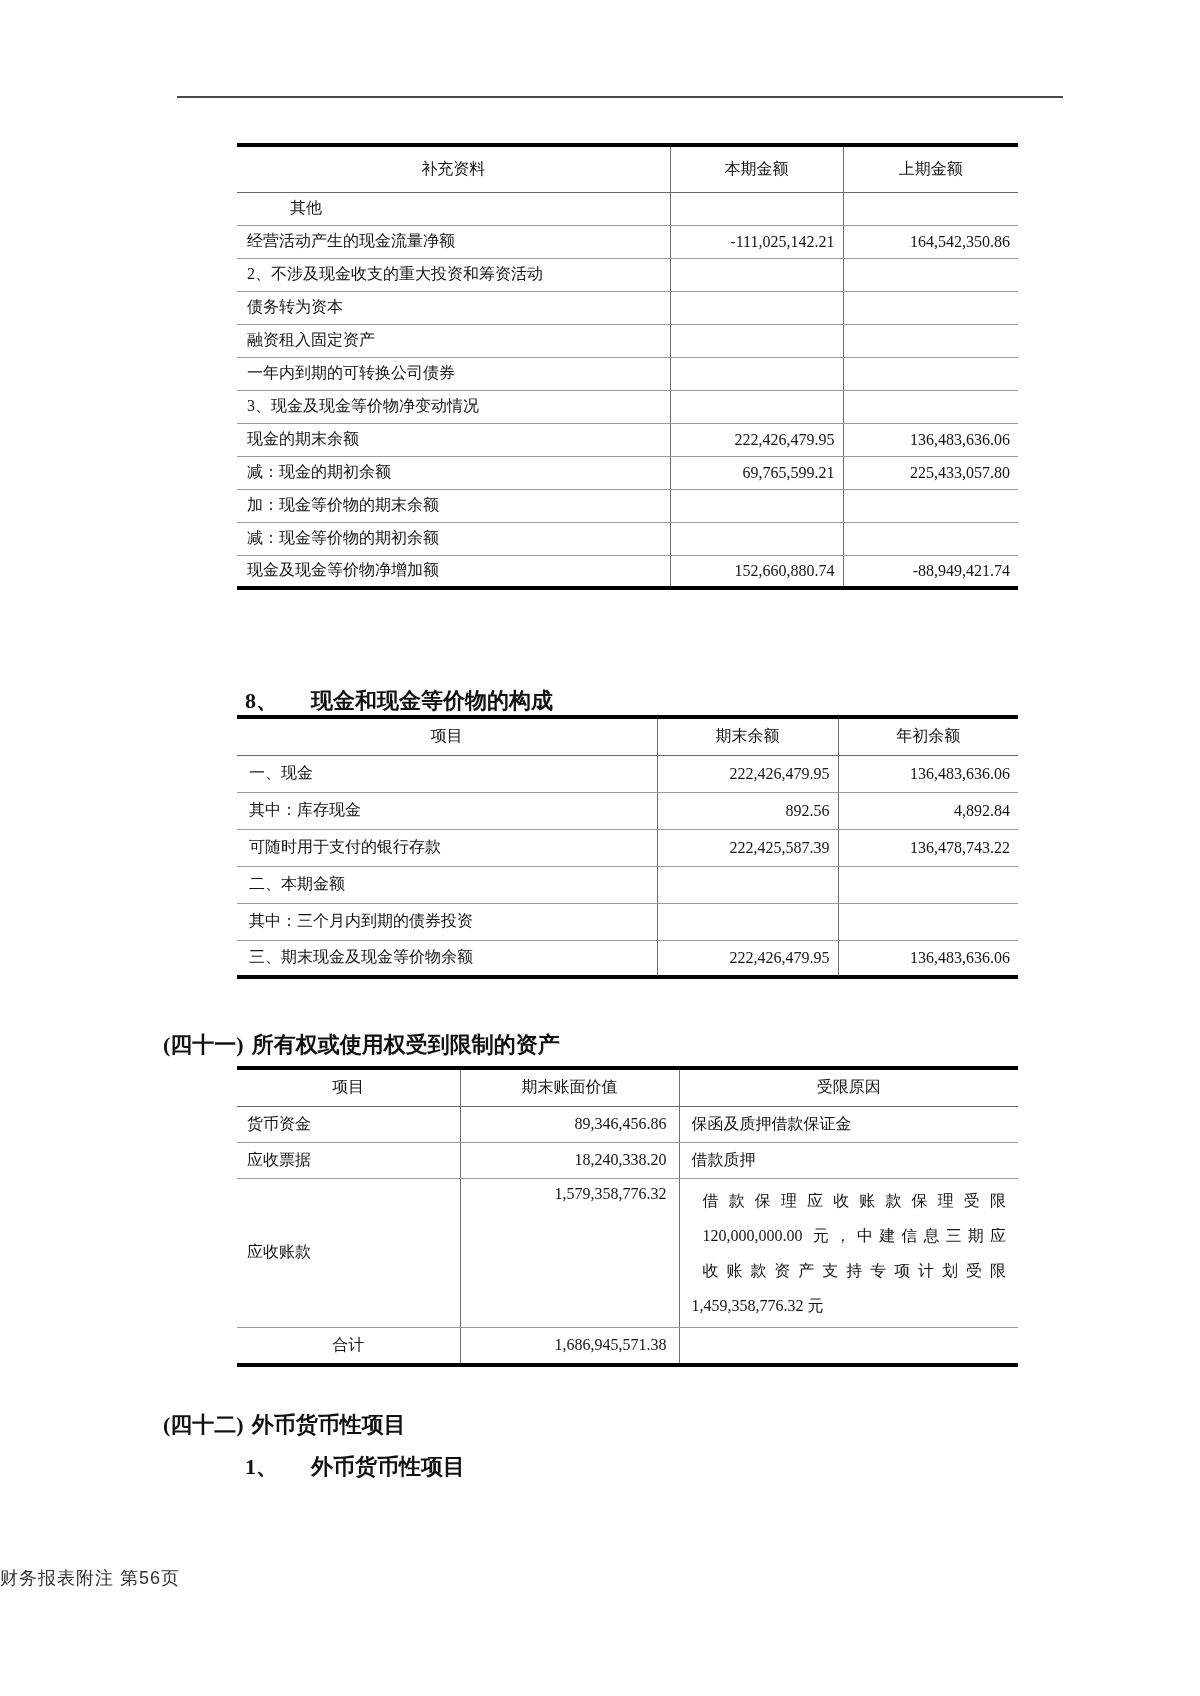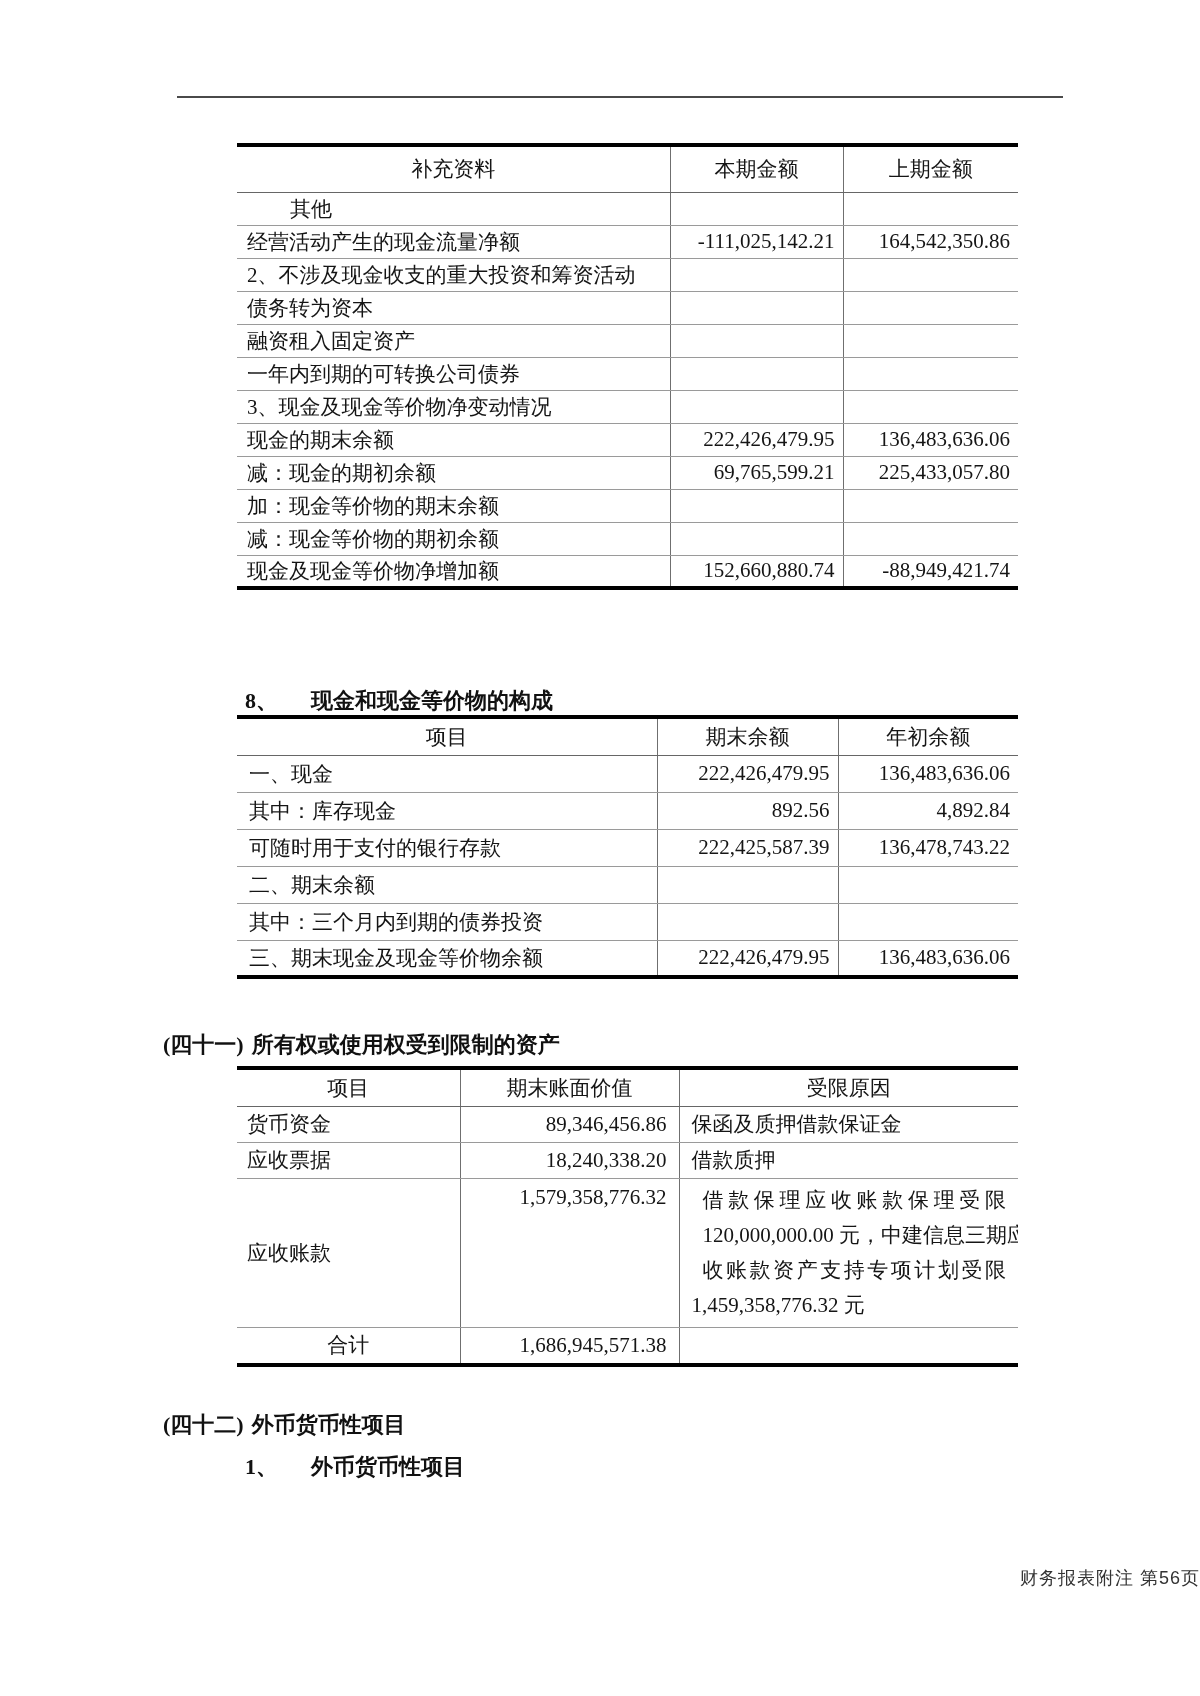--- a/index.html
+++ b/index.html
@@ -12,21 +12,21 @@
   }
   .page { position: absolute; inset: 0; background: #fff; }
 
   .top-rule {
     position: absolute; left: 177px; top: 96px; width: 886px;
     border-top: 2px solid #4a4a4a;
   }
 
   table {
     border-collapse: collapse; table-layout: fixed;
-    width: 781px; font-size: 21px; color: #151515;
+    width: 781px; font-size: 16px; color: #151515;
     border-top: 4px solid #000; border-bottom: 4px solid #000;
   }
   td, th { font-weight: normal; overflow: hidden; white-space: nowrap; }
   thead th { text-align: center; border-bottom: 1px solid #666; }
   tbody td { border-bottom: 1px solid #9a9a9a; }
   tbody tr:last-child td { border-bottom: none; }
   .vline { border-left: 1px solid #6f6f6f; }
 
   .lbl { text-align: left; padding-left: 10px; }
   .num { text-align: right; padding-right: 8px; }
@@ -65,21 +65,21 @@
   #heading8 .h-num { display: inline-block; margin-right: 33px; }
   #heading41 { left: 163px; top: 1030px; }
   #heading41 .h-num { display: inline-block; margin-right: 8px; }
   #heading42 { left: 163px; top: 1410px; }
   #heading42 .h-num { display: inline-block; margin-right: 8px; }
   #subheading42 { left: 245px; top: 1452px; }
   #subheading42 .h-num { display: inline-block; margin-right: 33px; }
 
   .footer {
     position: absolute; left: 0; top: 1566px; width: 1200px;
-    text-align: right;
+    text-align: left;
     font-family: "Liberation Sans", "DejaVu Sans", sans-serif;
     font-size: 18px; color: #333; letter-spacing: 1px;
   }
 </style>
 </head>
 <body>
 
 <div class="page">
 
   <div class="top-rule"></div>
@@ -188,21 +188,21 @@
         <td class="lbl">其中：库存现金</td>
         <td class="vline num">892.56</td>
         <td class="vline num">4,892.84</td>
       </tr>
       <tr>
         <td class="lbl indent2">可随时用于支付的银行存款</td>
         <td class="vline num">222,425,587.39</td>
         <td class="vline num">136,478,743.22</td>
       </tr>
       <tr>
-        <td class="lbl">二、期末余额</td>
+        <td class="lbl">二、本期金额</td>
         <td class="vline num"></td>
         <td class="vline num"></td>
       </tr>
       <tr>
         <td class="lbl">其中：三个月内到期的债券投资</td>
         <td class="vline num"></td>
         <td class="vline num"></td>
       </tr>
       <tr>
         <td class="lbl">三、期末现金及现金等价物余额</td>

